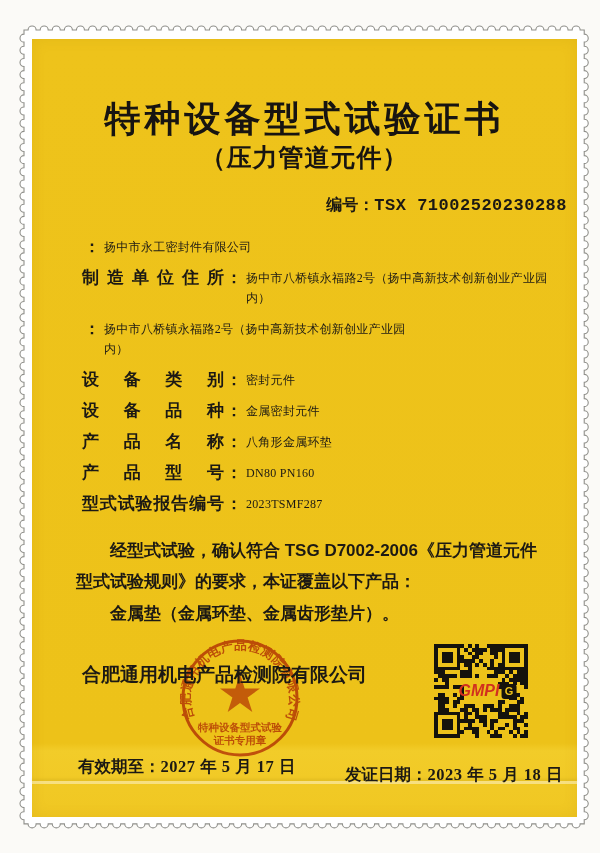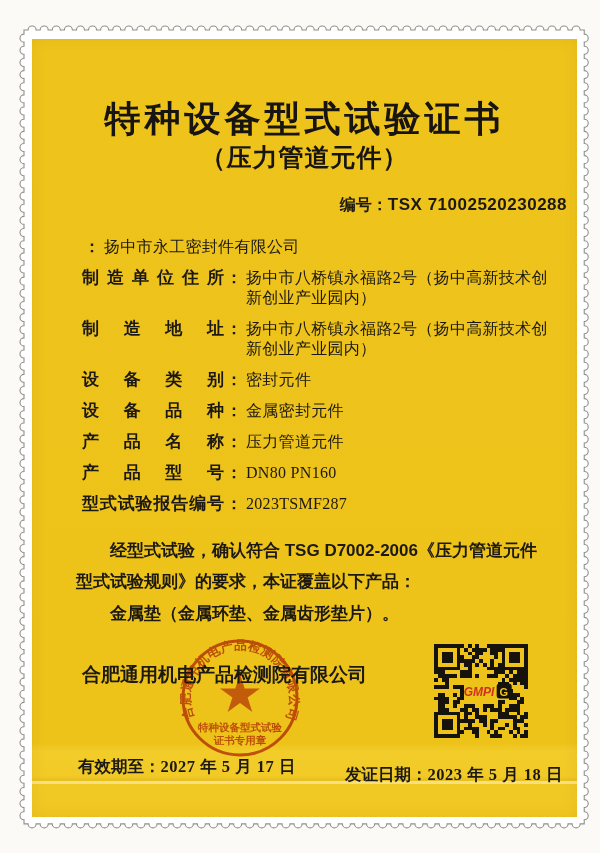--- a/index.html
+++ b/index.html
@@ -24,47 +24,47 @@
     letter-spacing:4px;white-space:nowrap;margin:0;color:#171411;font-family:Liberation Mono, monospace;
   }
   .subtitle{
     position:absolute;left:0;top:102px;width:100%;
     text-align:center;font-size:25px;font-weight:bold;letter-spacing:1px;color:#171411;
   }
   .cert-no{
     position:absolute;right:10px;top:156px;
     font-size:16px;font-weight:bold;white-space:nowrap;
   }
-  .cert-no .num{font-family:Liberation Sans, sans-serif;font-size:17px;letter-spacing:.5px;}
+  .cert-no .num{font-family:Liberation Mono, monospace;font-size:17px;letter-spacing:.5px;}
   .fields{position:absolute;left:50px;top:198px;width:470px;}
   .row{margin-bottom:11px;display:flex;align-items:flex-start;line-height:20px;}
   .lbl{
     display:inline-block;width:142px;flex:0 0 142px;
     font-size:17px;font-weight:bold;
     text-align:justify;text-align-last:justify;text-justify:inter-character;
   }
   .colon{font-size:16px;font-weight:bold;flex:0 0 auto;padding:0 4px 0 2px;}
   .val{
     display:inline-block;max-width:315px;
-    font-family:"Liberation Serif",serif;font-size:16px;line-height:20px;
+    font-family:"Liberation Serif",serif;font-size:12px;line-height:20px;
     letter-spacing:.3px;
   }
   .statement{position:absolute;left:44px;top:496px;width:462px;font-size:17px;font-weight:600;line-height:31px;}
   .statement p{margin:0;text-indent:2em;}
   .statement p.products{margin-top:1px;}
   .issuer{position:absolute;left:50px;top:619px;font-size:19px;font-weight:bold;line-height:34px;z-index:2;}
   .seal{position:absolute;left:144px;top:595px;width:128px;height:128px;z-index:1;opacity:.88;mix-blend-mode:multiply;}
   .seal text{fill:#c4502c;font-weight:bold;font-family:"Liberation Sans",sans-serif;}
   .qr-wrap{position:absolute;left:402px;top:605px;width:94px;height:94px;z-index:2;}
   .qr-wrap svg{position:absolute;inset:0;shape-rendering:crispEdges;}
   .qr-logo{
     position:absolute;left:50%;top:50%;transform:translate(-50%,-50%);
     display:flex;align-items:center;gap:2px;z-index:3;
   }
-  .gmpi{color:#d1301f;font-size:12px;font-weight:bold;font-style:italic;letter-spacing:0;margin-left:13px;}
+  .gmpi{color:#d1301f;font-size:16px;font-weight:bold;font-style:italic;letter-spacing:0;margin-left:13px;}
   .gbox{
     width:15px;height:15px;background:#15130c;border-radius:3px;
     color:#eec31b;font-size:11px;font-weight:bold;
     display:flex;align-items:center;justify-content:center;
   }
   .dates{position:absolute;left:0;top:717px;width:100%;font-size:16.5px;font-weight:bold;white-space:nowrap;z-index:2;}
   .date-left{position:absolute;left:46px;top:0;}
   .date-right{position:absolute;left:313px;top:0;margin-top:8px;}
   .dates .dval{font-family:"Liberation Serif",serif;letter-spacing:.5px;}
   .crease{
@@ -96,38 +96,37 @@
       <div class="row">
           <span class="colon">：</span>
           <span class="val">扬中市永工密封件有限公司</span>
       </div>
       <div class="row">
         <span class="lbl">制造单位住所</span>
           <span class="colon">：</span>
           <span class="val">扬中市八桥镇永福路2号（扬中高新技术创新创业产业园内）</span>
       </div>
       <div class="row">
-        <span class="lbl">制造地址</span>
           <span class="colon">：</span>
           <span class="val">扬中市八桥镇永福路2号（扬中高新技术创新创业产业园内）</span>
       </div>
       <div class="row">
         <span class="lbl">设备类别</span>
           <span class="colon">：</span>
           <span class="val">密封元件</span>
       </div>
       <div class="row">
         <span class="lbl">设备品种</span>
           <span class="colon">：</span>
           <span class="val">金属密封元件</span>
       </div>
       <div class="row">
         <span class="lbl">产品名称</span>
           <span class="colon">：</span>
-          <span class="val">压力管道元件</span>
+          <span class="val">八角形金属环垫</span>
       </div>
       <div class="row">
         <span class="lbl">产品型号</span>
           <span class="colon">：</span>
           <span class="val">DN80 PN160</span>
       </div>
       <div class="row">
         <span class="lbl">型式试验报告编号</span>
           <span class="colon">：</span>
           <span class="val">2023TSMF287</span>

